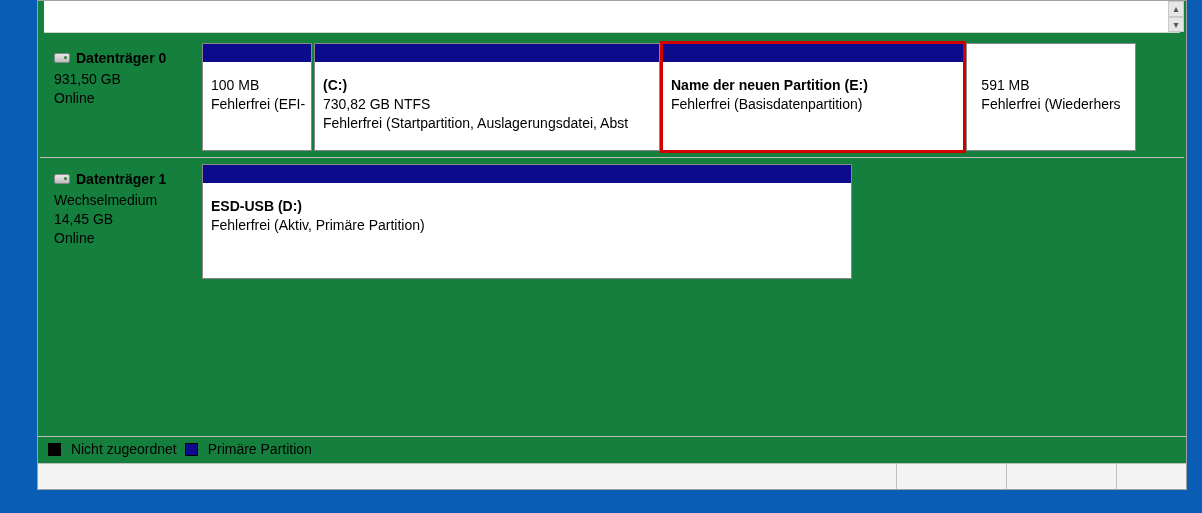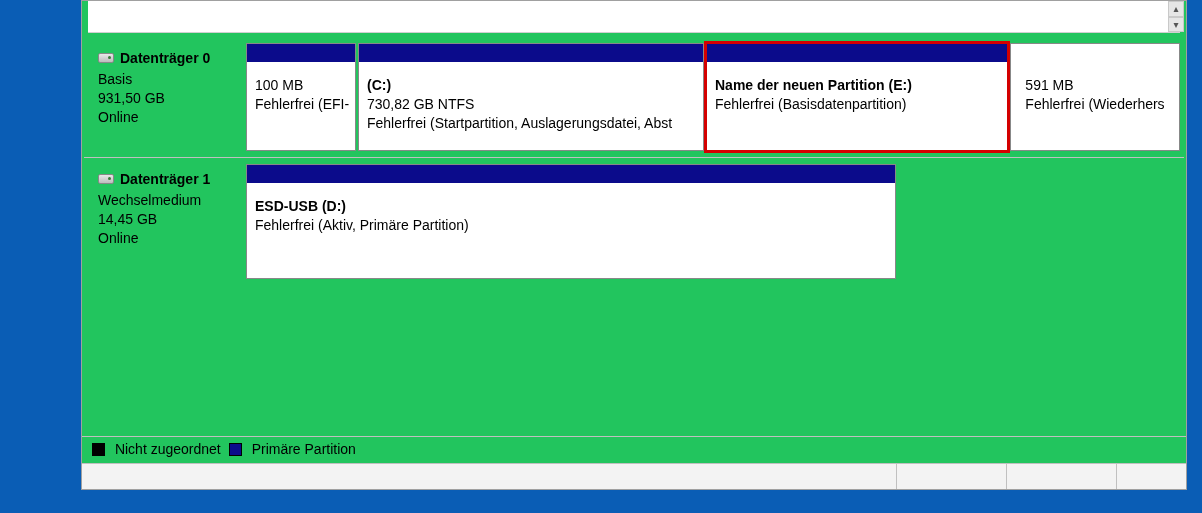--- a/index.html
+++ b/index.html
@@ -11,26 +11,25 @@
     width: 1202px;
     height: 513px;
     overflow: hidden;
     position: relative;
   }
   .window {
     position: absolute;
     left: 37px;
     top: 0;
     right: 15px;
-    background: #22c55e;
+    background: #15803d;
     border: 1px solid #a0a0a0;
     height: 490px;
     display: flex;
     flex-direction: column;
-    margin-left: 44px;
   }
   .top-blank {
     height: 32px;
     border-bottom: 1px solid #d0d0d0;
     margin: 0 6px 2px 6px;
     background: #fff;
   }
   .content {
     flex: 1 1 auto;
     overflow: hidden;
@@ -174,21 +173,20 @@
   <div class="top-blank"></div>
 
   <div class="content">
 
     <div class="disk-row row0">
       <div class="disk-label-cell">
         <div class="disk-label-head">
           <span class="disk-icon"></span>
           <span>Datenträger 0</span>
         </div>
-        <div>Basis</div>
         <div>931,50 GB</div>
         <div>Online</div>
       </div>
       <div class="partitions-cell">
         <div class="partitions-strip">
 
           <div class="partition w-p0">
             <div class="color-bar"></div>
             <div class="body">
               <div class="pname"></div>

